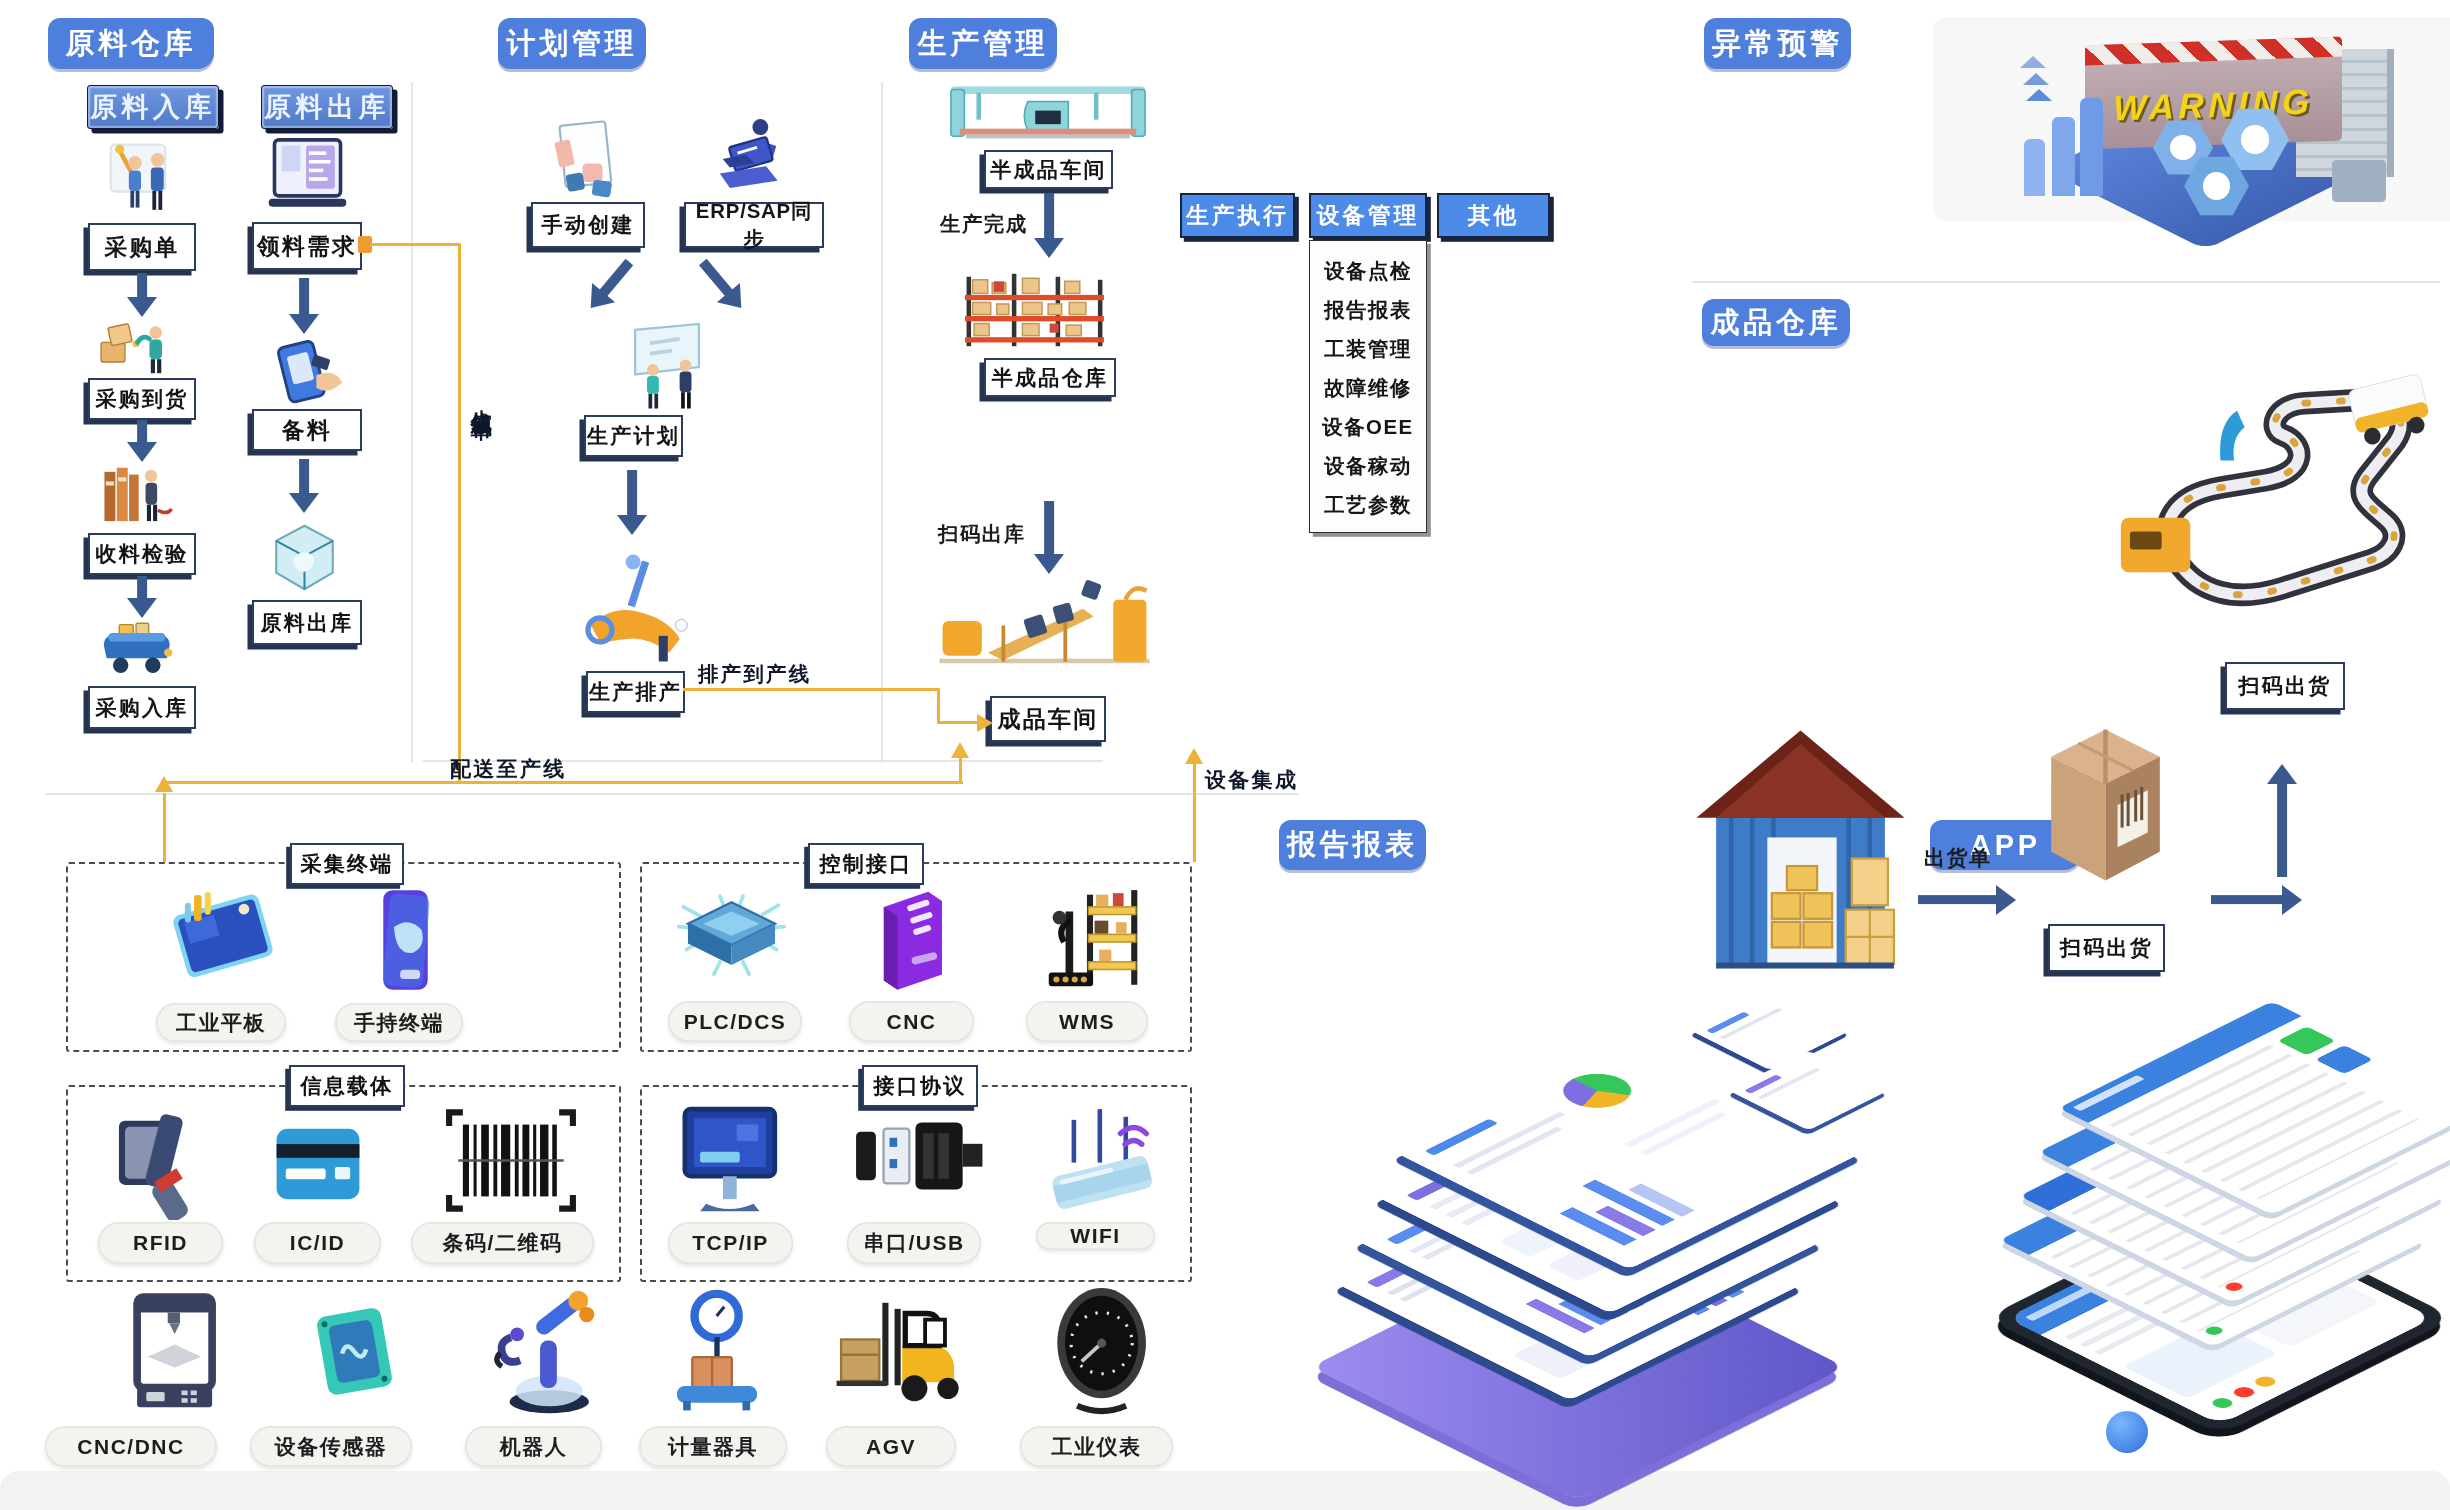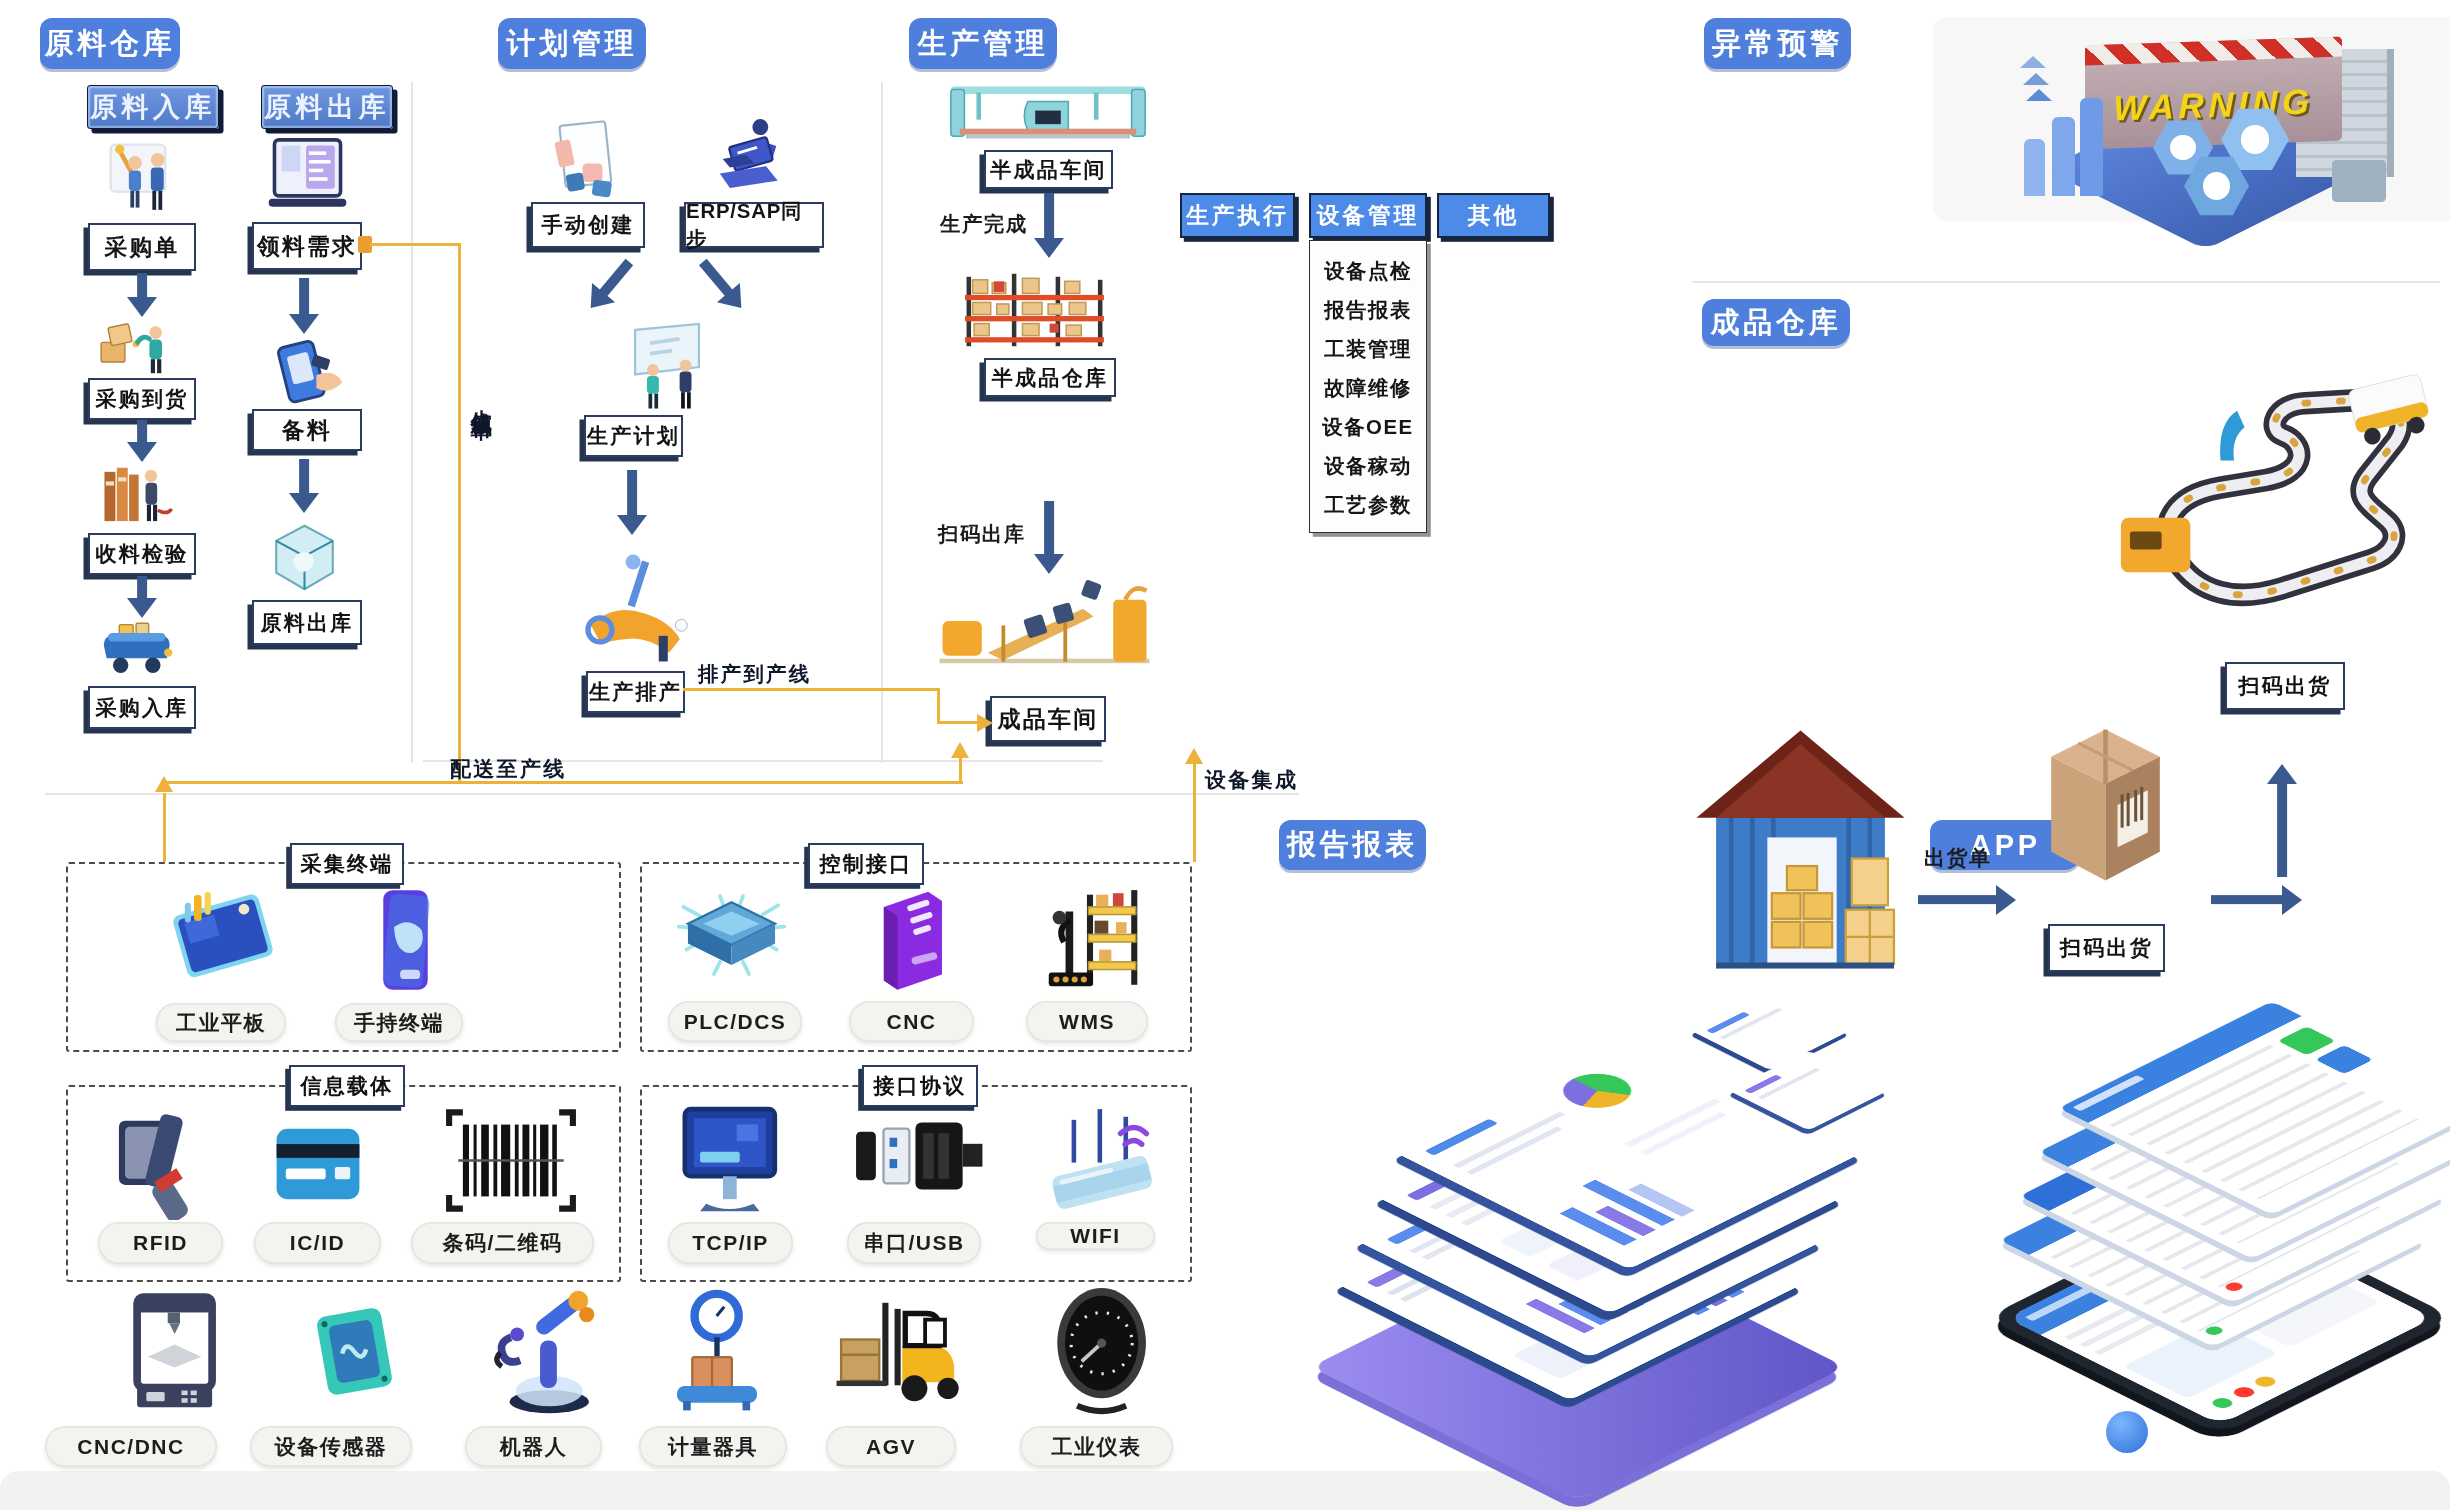--- a/index.html
+++ b/index.html
@@ -60,21 +60,21 @@
 
 <div id="stage">
 
   <div class="secline" style="left:411px;top:82px;width:1.5px;height:681px;"></div>
   <div class="secline" style="left:881px;top:82px;width:1.5px;height:681px;"></div>
   <div class="secline" style="left:423px;top:760px;width:680px;height:1.5px;"></div>
   <div class="secline" style="left:45px;top:793px;width:1254px;height:1.5px;"></div>
   <div class="secline" style="left:1692px;top:281px;width:748px;height:1.5px;"></div>
   <div class="abs" style="left:0;top:1471px;width:2450px;height:39px;background:#f2f2f0;border-radius:18px 18px 0 0;"></div>
 
-  <div class="tag" style="left:40px;top:18px;width:140px;height:51px;">原料仓库</div>
+  <div class="tag" style="left:48px;top:18px;width:166px;height:51px;">原料仓库</div>
   <div class="tag" style="left:498px;top:18px;width:148px;height:51px;">计划管理</div>
   <div class="tag" style="left:909px;top:18px;width:148px;height:51px;">生产管理</div>
   <div class="tag" style="left:1704px;top:18px;width:147px;height:51px;">异常预警</div>
   <div class="tag" style="left:1702px;top:299px;width:148px;height:47px;">成品仓库</div>
   <div class="tag" style="left:1279px;top:820px;width:147px;height:50px;">报告报表</div>
   <div class="tag" style="left:1930px;top:820px;width:151px;height:50px;">APP</div>
 
   <div class="hdrbtn" style="left:87px;top:85px;width:130px;height:42px;">原料入库</div>
   <div class="hdrbtn" style="left:261px;top:85px;width:130px;height:42px;">原料出库</div>
 
@@ -201,21 +201,21 @@
     <svg viewBox="0 0 105 105">
         <circle cx="64" cy="16" r="11" fill="#2e3f88"></circle>
         <path d="M44 50 q18 -18 42 -8 l-6 20 h-34z" fill="#3b4fc0"></path>
         <rect x="24" y="36" width="54" height="34" rx="4" fill="#3f57c8" stroke="#22307e" stroke-width="3" transform="rotate(-16 51 53)"></rect>
         <rect x="32" y="46" width="28" height="4" fill="#fff" transform="rotate(-16 46 48)"></rect>
         <polygon points="8,80 72,70 88,90 22,100" fill="#4a5ed0"></polygon>
         <polygon points="12,60 44,54 56,66 22,72" fill="#2e3f98"></polygon>
       </svg>
   </div>
   <div class="fbox" style="left:531px;top:202px;width:110px;height:42px;font-size:21px;">手动创建</div>
-  <div class="fbox" style="left:684px;top:202px;width:136px;height:42px;font-size:20.4px;letter-spacing:0.8px;">ERP/SAP同步</div>
+  <div class="fbox" style="left:684px;top:202px;width:136px;height:42px;font-size:20.4px;letter-spacing:0.8px;text-align:center;">ERP/SAP同步</div>
   <div class="dar" style="left:595px;top:255px;width:30px;height:60px;transform:rotate(40deg);">
       <div class="sh" style="height:42px;"></div>
       <div class="hd"></div>
     </div>
   <div class="dar" style="left:707px;top:255px;width:30px;height:60px;transform:rotate(-40deg);">
       <div class="sh" style="height:42px;"></div>
       <div class="hd"></div>
     </div>
   <div class="iconbox" style="left:627px;top:321px;width:83px;height:89px;">
     <svg viewBox="0 0 110 120">

